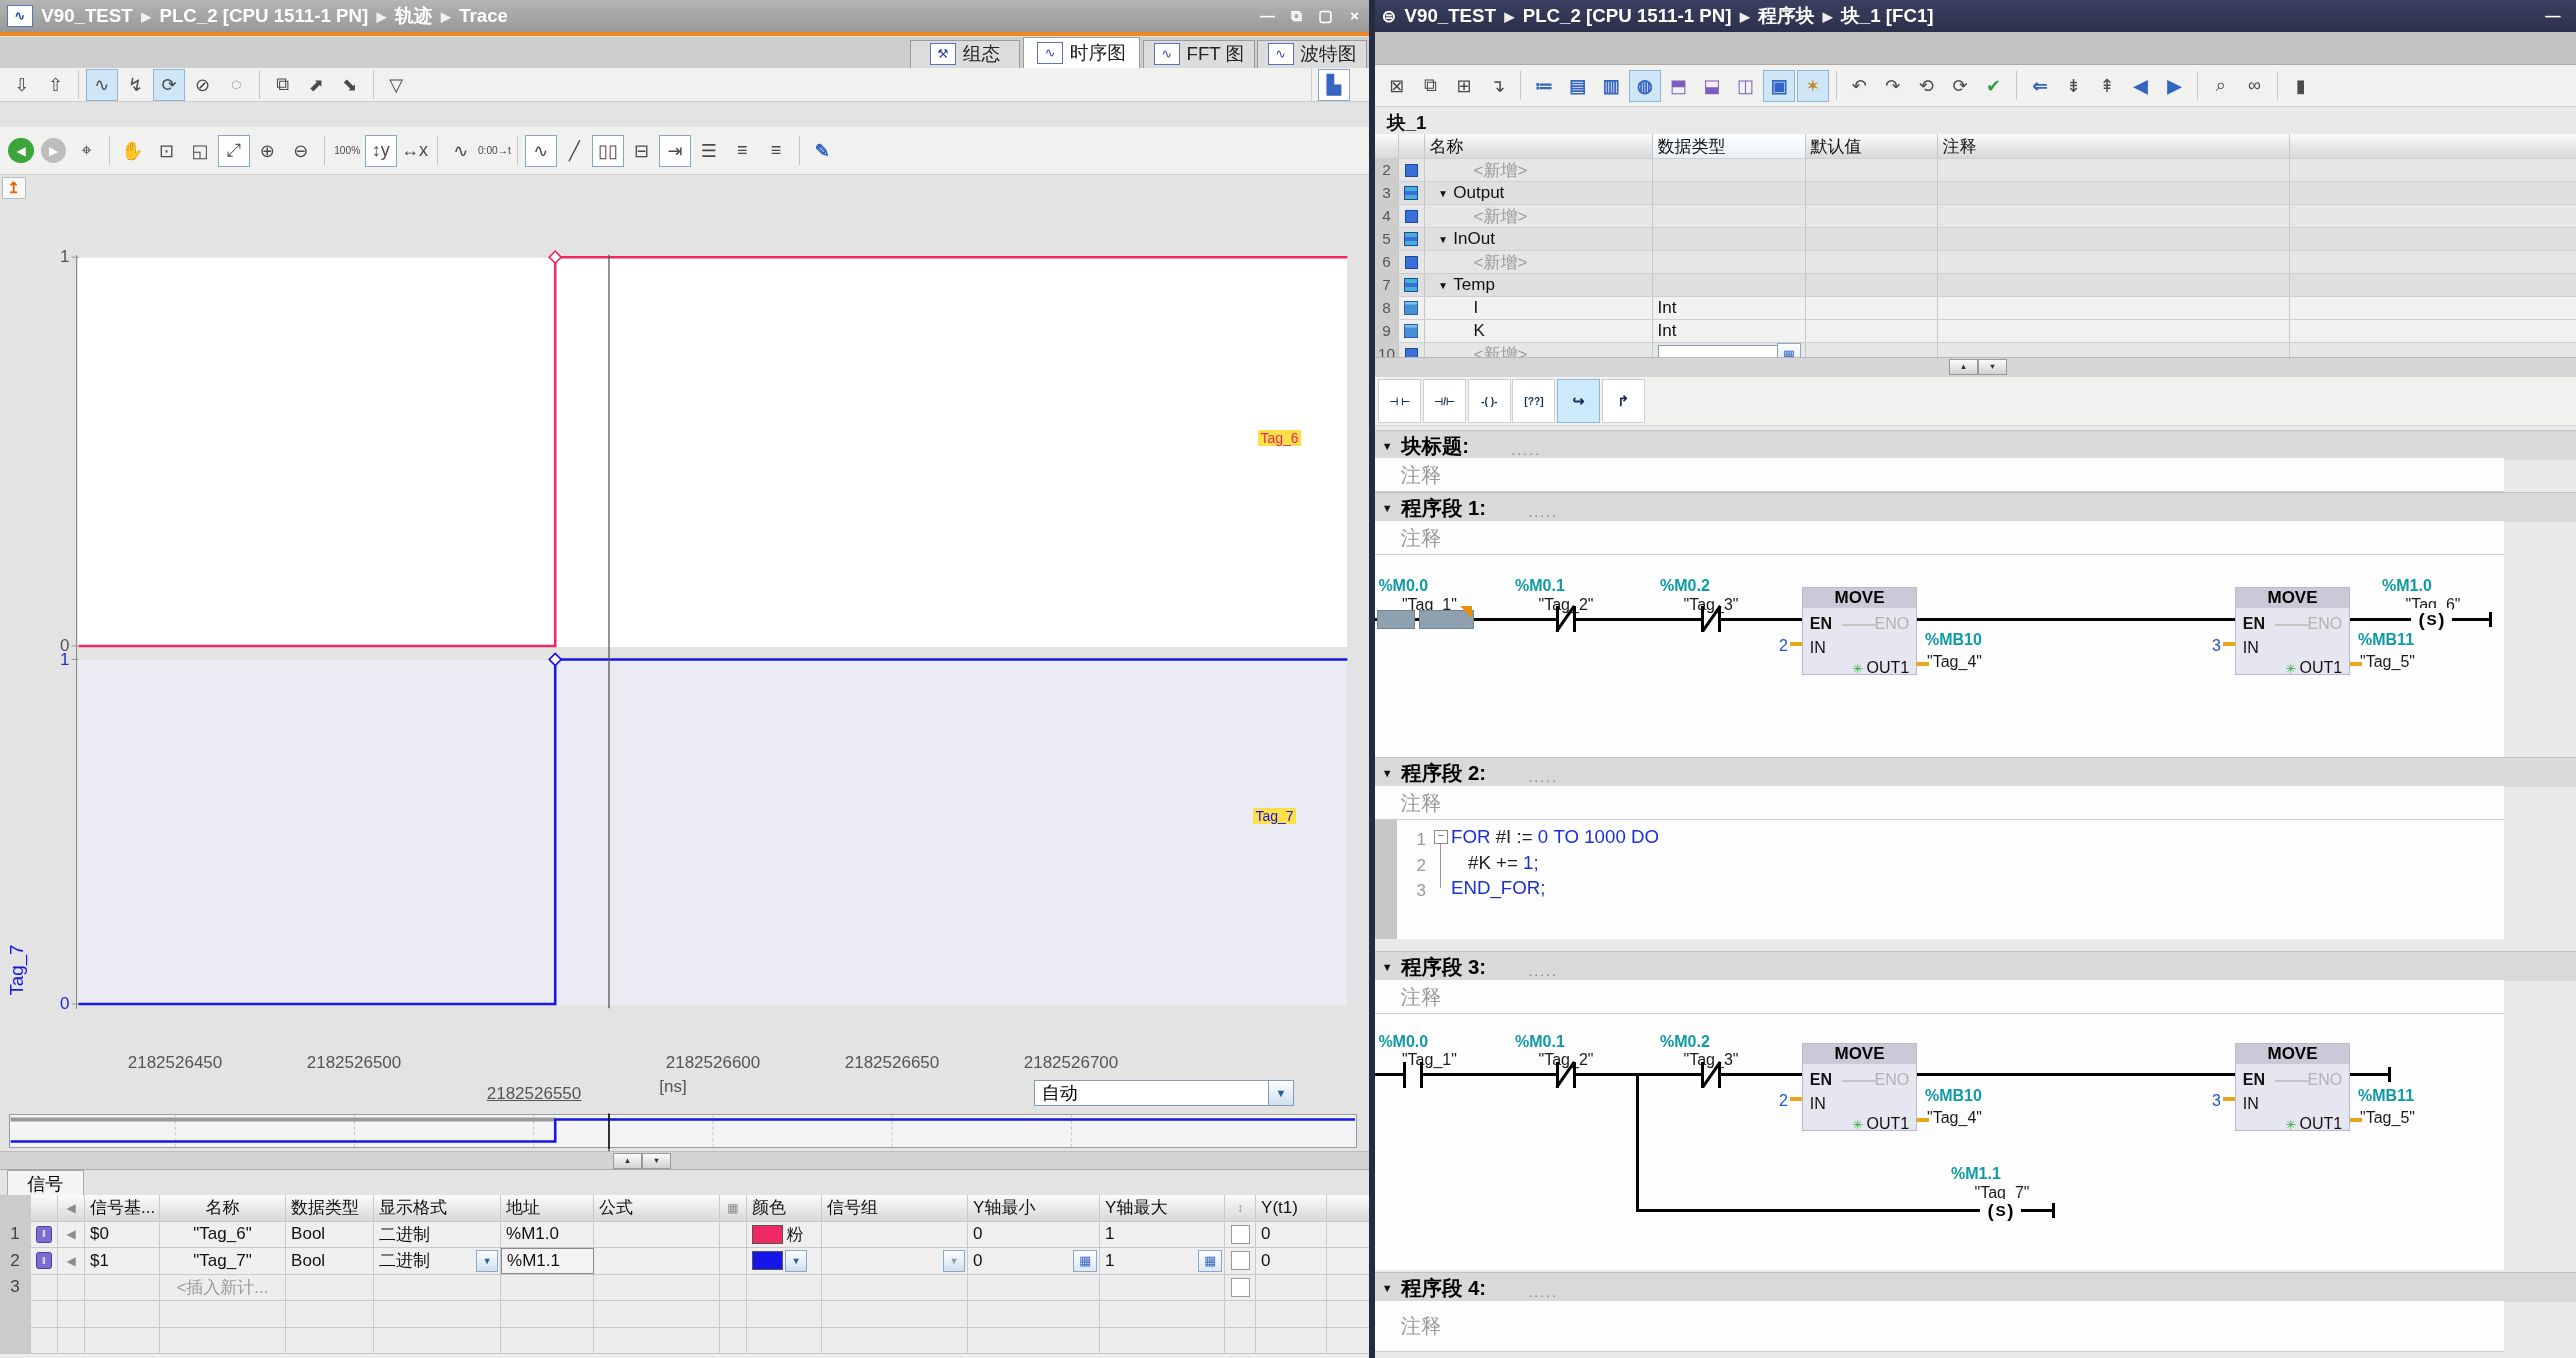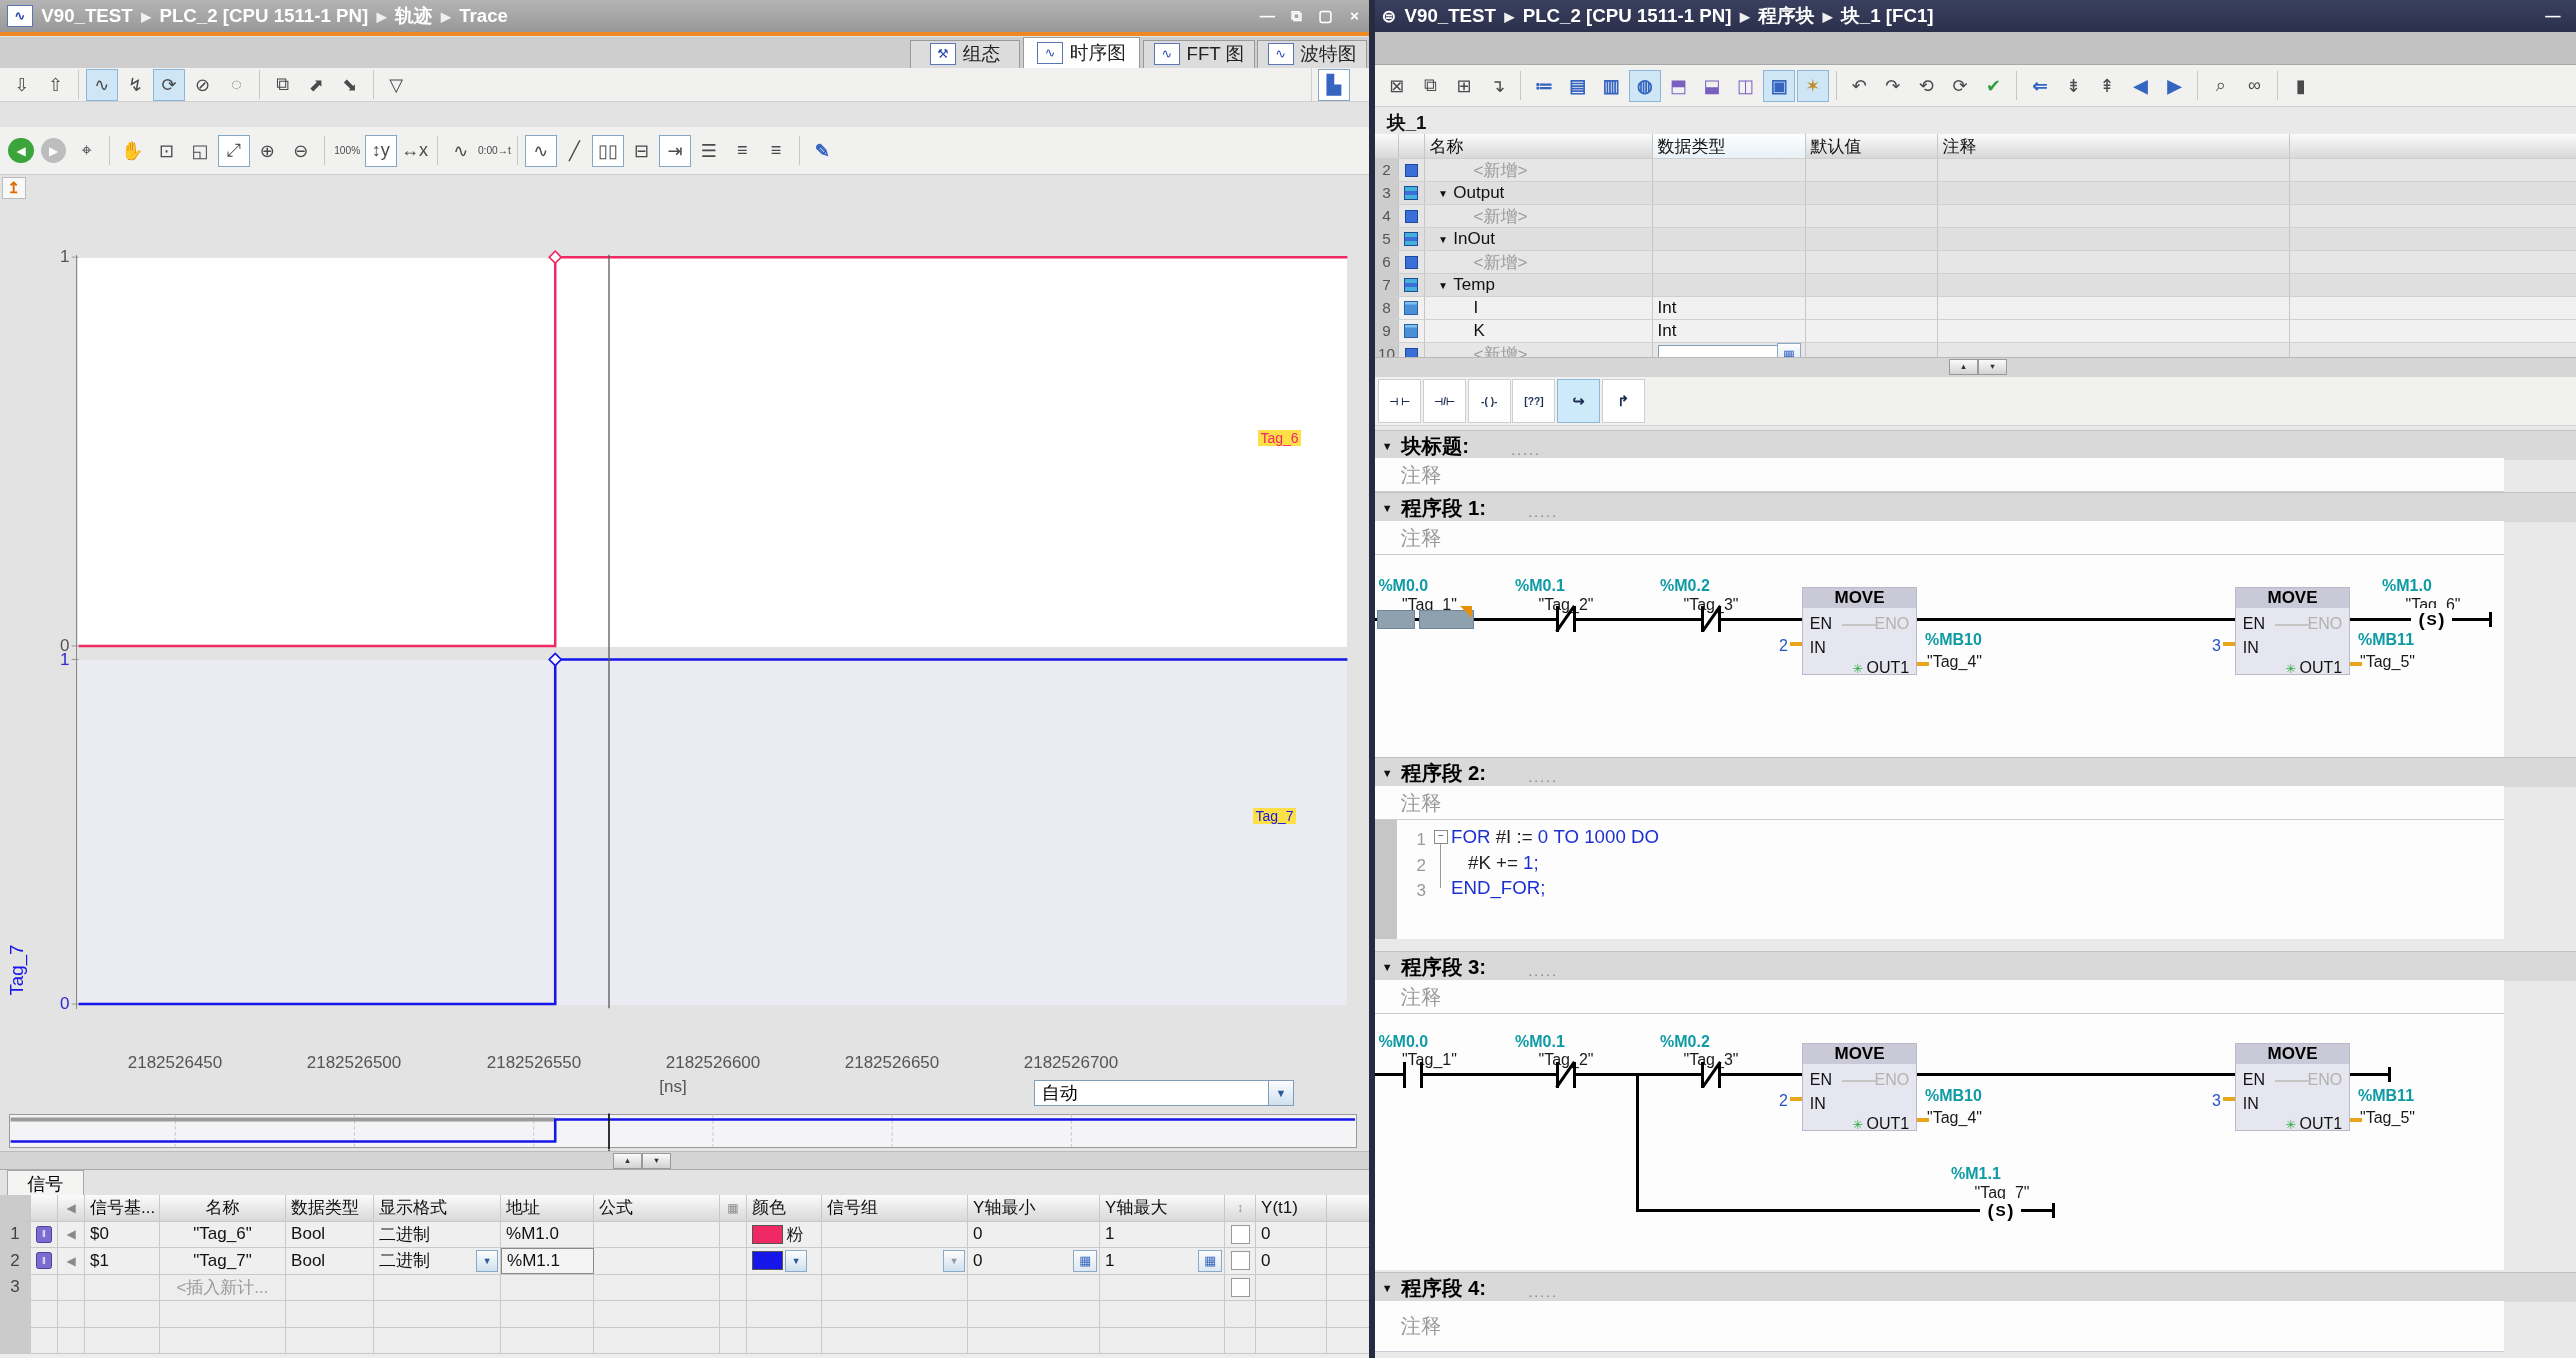--- a/index.html
+++ b/index.html
@@ -96,21 +96,21 @@
   .ladcanvas{position:absolute;left:0;width:1129px;background:#fdfdfd;}
   .addr{position:absolute;width:102px;font-size:16px;font-weight:bold;color:#0f9ba5;}
   .tagn{position:absolute;width:102px;text-align:center;font-size:16px;color:#1a1a1a;}
   .rail{position:absolute;height:2.5px;background:#000;}
   .vline{position:absolute;width:2.5px;background:#000;}
   .cbar{position:absolute;width:3.4px;height:25.5px;background:#000;}
   .cgap{position:absolute;width:13.6px;height:7.6px;background:#fdfdfd;}
   .ncslash{position:absolute;width:2.5px;height:31px;background:#000;transform:rotate(35deg);}
   .movebox{position:absolute;width:115px;height:88px;background:#e6e6f0;border:0.8px solid #b9b9c9;box-sizing:border-box;}
   .movebox .ttl{height:20.4px;background:#c9c9d8;font-size:17px;font-weight:bold;color:#000;text-align:center;line-height:20.4px;}
-  .movebox .en{position:absolute;left:6.8px;top:27px;font-size:16px;color:#111;}
+  .movebox .en{position:absolute;left:6.8px;top:27px;font-size:16px;color:#111;font-weight:bold;}
   .movebox .eno{position:absolute;right:6.8px;top:27px;font-size:16px;color:#b2b2b2;}
   .movebox .enline{position:absolute;left:39px;top:36px;width:36px;height:1.7px;background:#c4c4c4;}
   .movebox .inl{position:absolute;left:6.8px;top:51px;font-size:16px;color:#111;}
   .movebox .outl{position:absolute;right:6.8px;top:71px;font-size:16px;color:#111;display:flex;gap:3.4px;align-items:center;}
   .movebox .ast{color:#2fae3e;font-size:12.7px;}
   .stub{position:absolute;width:12px;height:4.2px;background:#eaa61b;}
   .inval{position:absolute;width:27px;text-align:right;font-size:16px;color:#2853c6;}
   .coil{position:absolute;width:41px;height:24px;background:#fdfdfd;display:flex;align-items:center;justify-content:center;font-size:18.7px;font-weight:bold;color:#000;gap:1.7px;}
   .endtick{position:absolute;width:2.5px;height:15.3px;background:#000;}
   .selblockA{position:absolute;height:17px;background:#8fa0ae;border:0.8px solid #6f8494;}
@@ -414,21 +414,21 @@
         <div class="stc c15"></div>
           <div class="stc c16"></div>
       </div>
     </div>
   <span class="ytick" style="left: 44px; top: 247px; color: rgb(85, 85, 85);">1</span>
       <span class="ytick" style="left: 44px; top: 636px; color: rgb(85, 85, 85);">0</span>
       <span class="ytick" style="left: 44px; top: 650px; color: rgb(42, 42, 208);">1</span>
       <span class="ytick" style="left: 44px; top: 994px; color: rgb(42, 42, 208);">0</span>
       <span class="xtick" style="left: 107px; top: 1053px;">2182526450</span>
       <span class="xtick" style="left: 286px; top: 1053px;">2182526500</span>
-      <span class="xtick" style="left: 466px; top: 1053px;">2182526550</span>
+      <span class="xtick" style="left: 466px; top: 1084px; text-decoration: underline;">2182526550</span>
       <span class="xtick" style="left: 645px; top: 1053px;">2182526600</span>
       <span class="xtick" style="left: 824px; top: 1053px;">2182526650</span>
       <span class="xtick" style="left: 1003px; top: 1053px;">2182526700</span>
     </div>
 
   <div id="rp">
     <div id="rp-title">
       <span style="margin-right:8.5px;font-size:17px">⊜</span>
       <span>V90_TEST</span>
       <span class="crumb-sep">▶</span>

